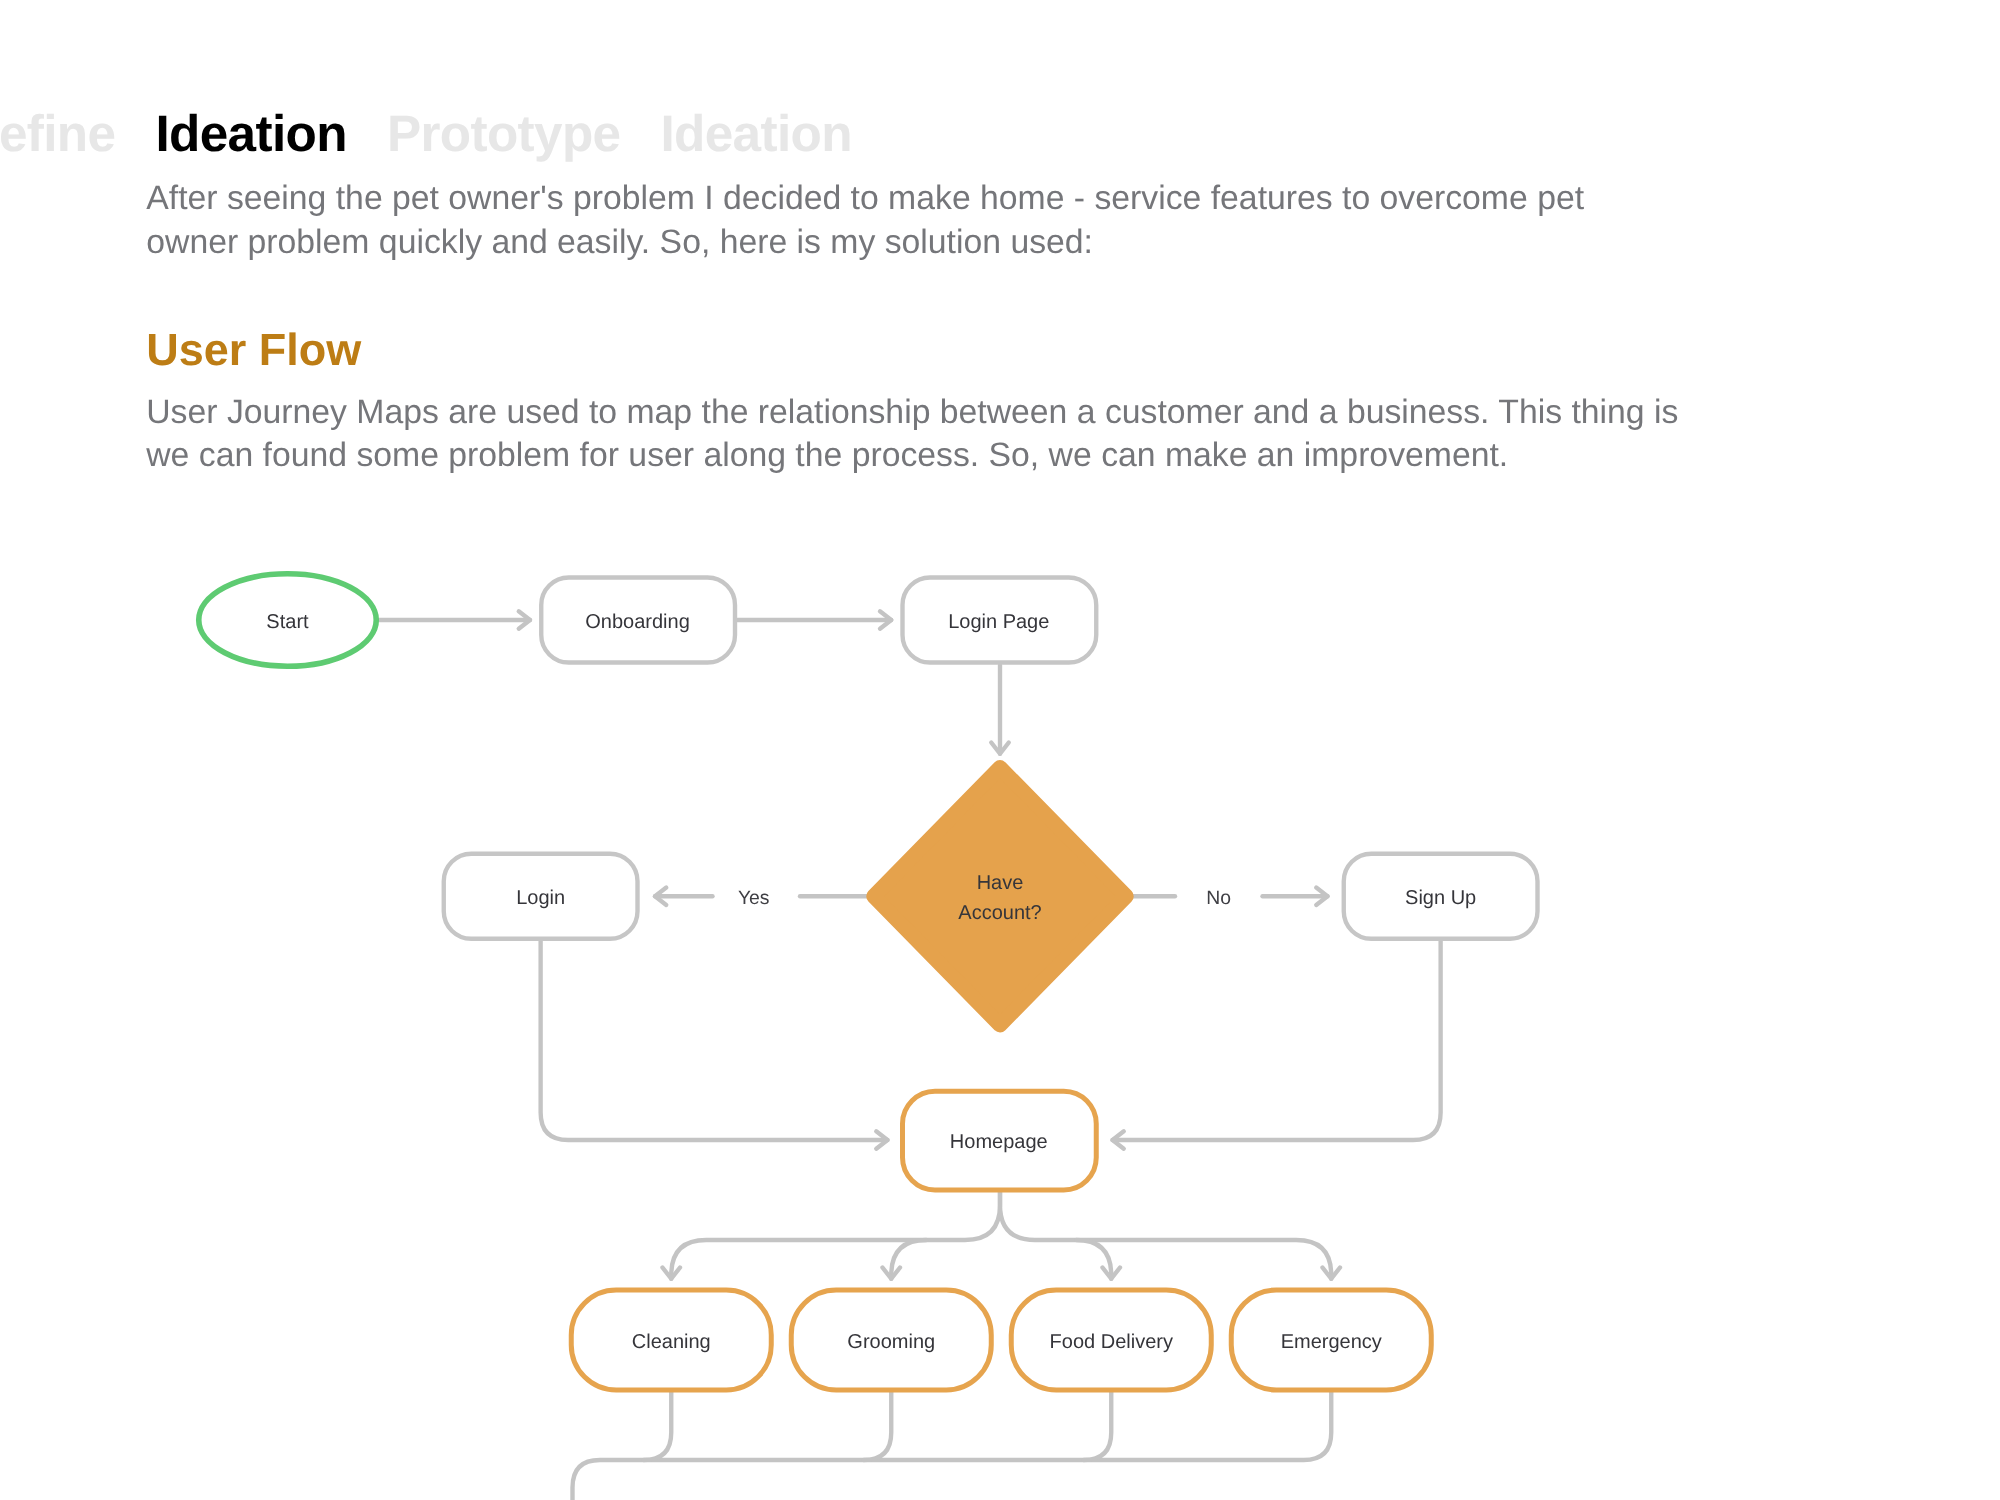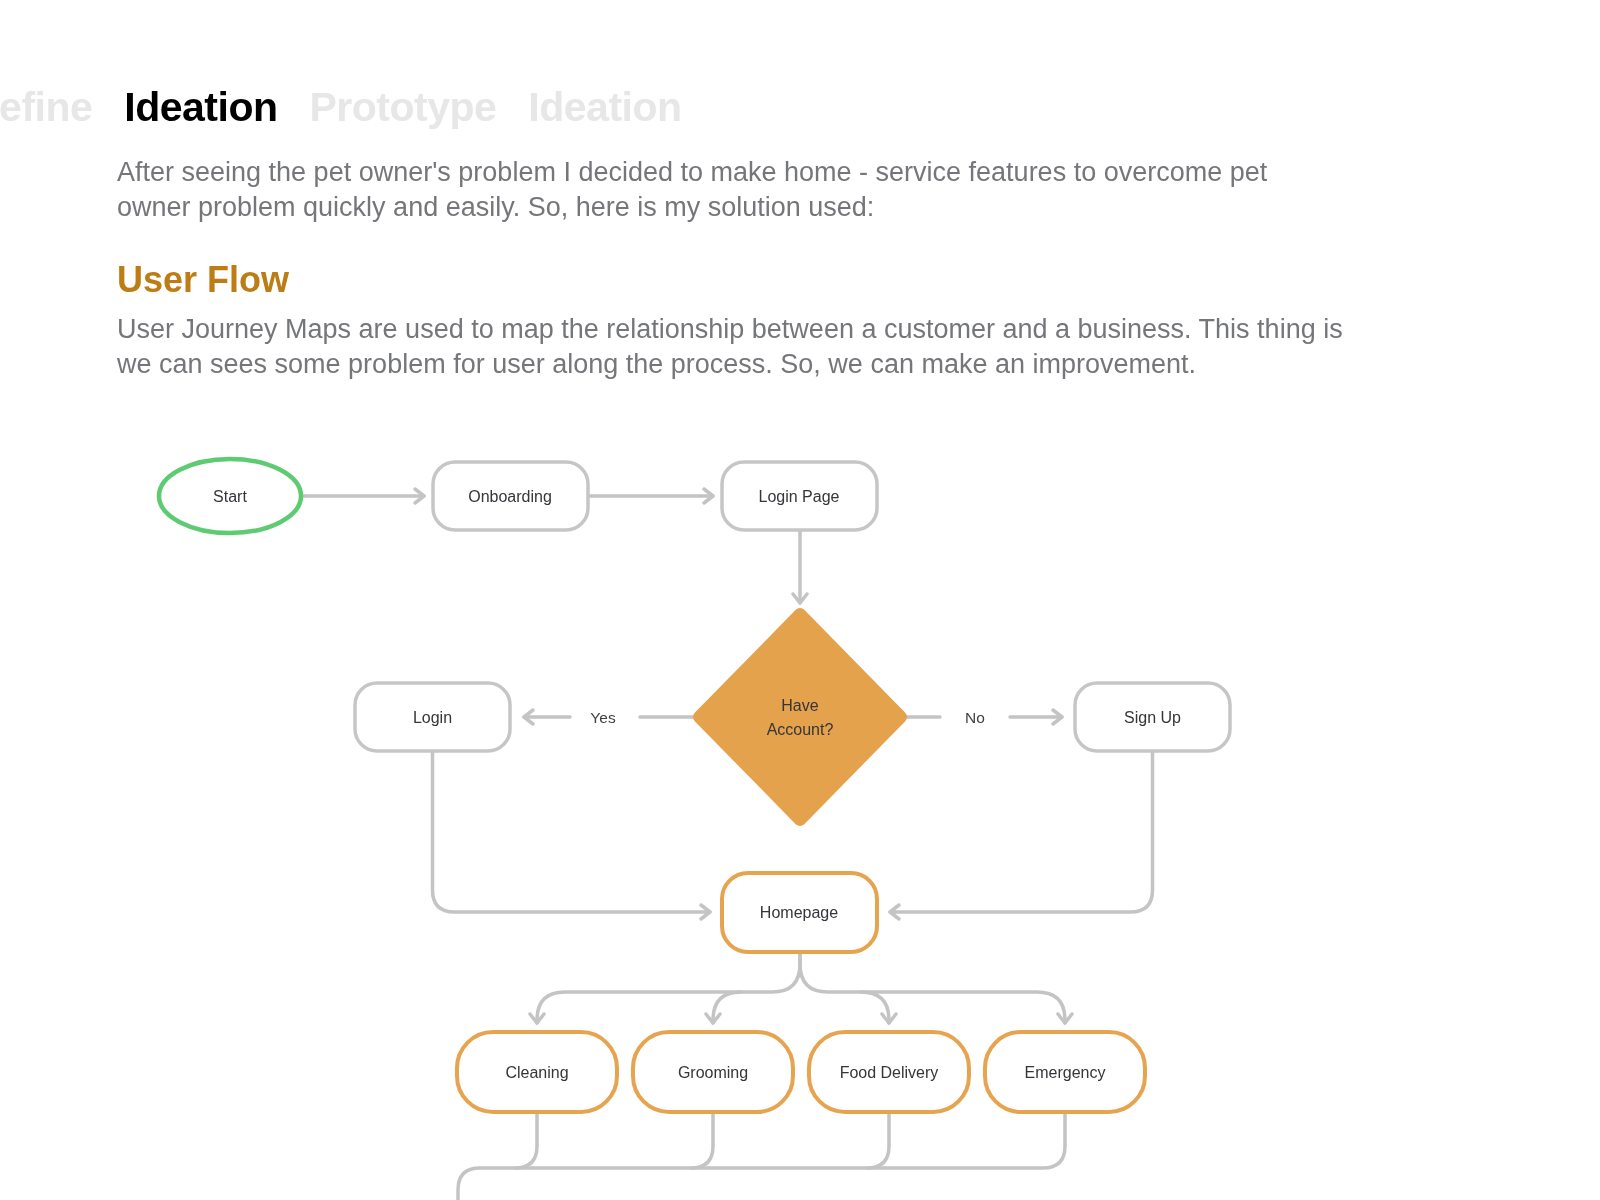--- a/index.html
+++ b/index.html
@@ -9,21 +9,21 @@
   }
   
   .nav{
     position:absolute;left:-30px;top:84px;display:flex;gap:32px;
     font-weight:700;font-size:41px;letter-spacing:-0.5px;white-space:nowrap;
   }
   .tab{color:#e7e7e7;cursor:pointer;}
   .tab.active{color:#000000;}
   
   .copy{position:absolute;left:117px;top:0;width:1400px;color:#75767a;}
-  .p1{position:absolute;top:155px;font-size:27px;line-height:35px;}
+  .p1{position:absolute;top:141px;font-size:27px;line-height:35px;}
   .h2{position:absolute;top:263px;font-size:36px;line-height:34px;font-weight:700;color:#bd7d15;}
   .p2{position:absolute;top:312px;font-size:27px;line-height:35px;}
   
   .flow{position:absolute;left:0;top:440px;}
   .edge{stroke:#c4c4c4;stroke-width:3.5;fill:none;stroke-linecap:round;}
   .nodebox{fill:#ffffff;stroke:#c6c6c6;stroke-width:3.5;}
   .nodebox.orange{stroke:#e6a44e;stroke-width:4;}
   .nodetext{fill:#35353a;font-size:16px;font-family:"Liberation Sans",sans-serif;text-anchor:middle;}
   .edgetext{fill:#3f3f44;font-size:15.5px;font-family:"Liberation Sans",sans-serif;text-anchor:middle;}
 </style>
@@ -38,21 +38,21 @@
 </nav>
 
 <div class="copy">
   <div class="p1">
     <div>After seeing the pet owner's problem I decided to make home - service features to overcome pet</div>
     <div>owner problem quickly and easily. So, here is my solution used:</div>
   </div>
   <div class="h2">User Flow</div>
   <div class="p2">
     <div>User Journey Maps are used to map the relationship between a customer and a business. This thing is</div>
-    <div>we can sees some problem for user along the process. So, we can make an improvement.</div>
+    <div>we can found some problem for user along the process. So, we can make an improvement.</div>
   </div>
 </div>
 
 <svg class="flow" width="1600" height="760" viewBox="0 0 1600 760">
   <defs>
     <marker id="arrow" viewBox="-12 -12 24 24" markerWidth="24" markerHeight="24" refX="0" refY="0" orient="auto" markerUnits="userSpaceOnUse">
       <path d="M-9,-7 L0,0 L-9,7" fill="none" stroke="#c4c4c4" stroke-width="3.5" stroke-linecap="round" stroke-linejoin="round"></path>
     </marker>
   </defs>
 

